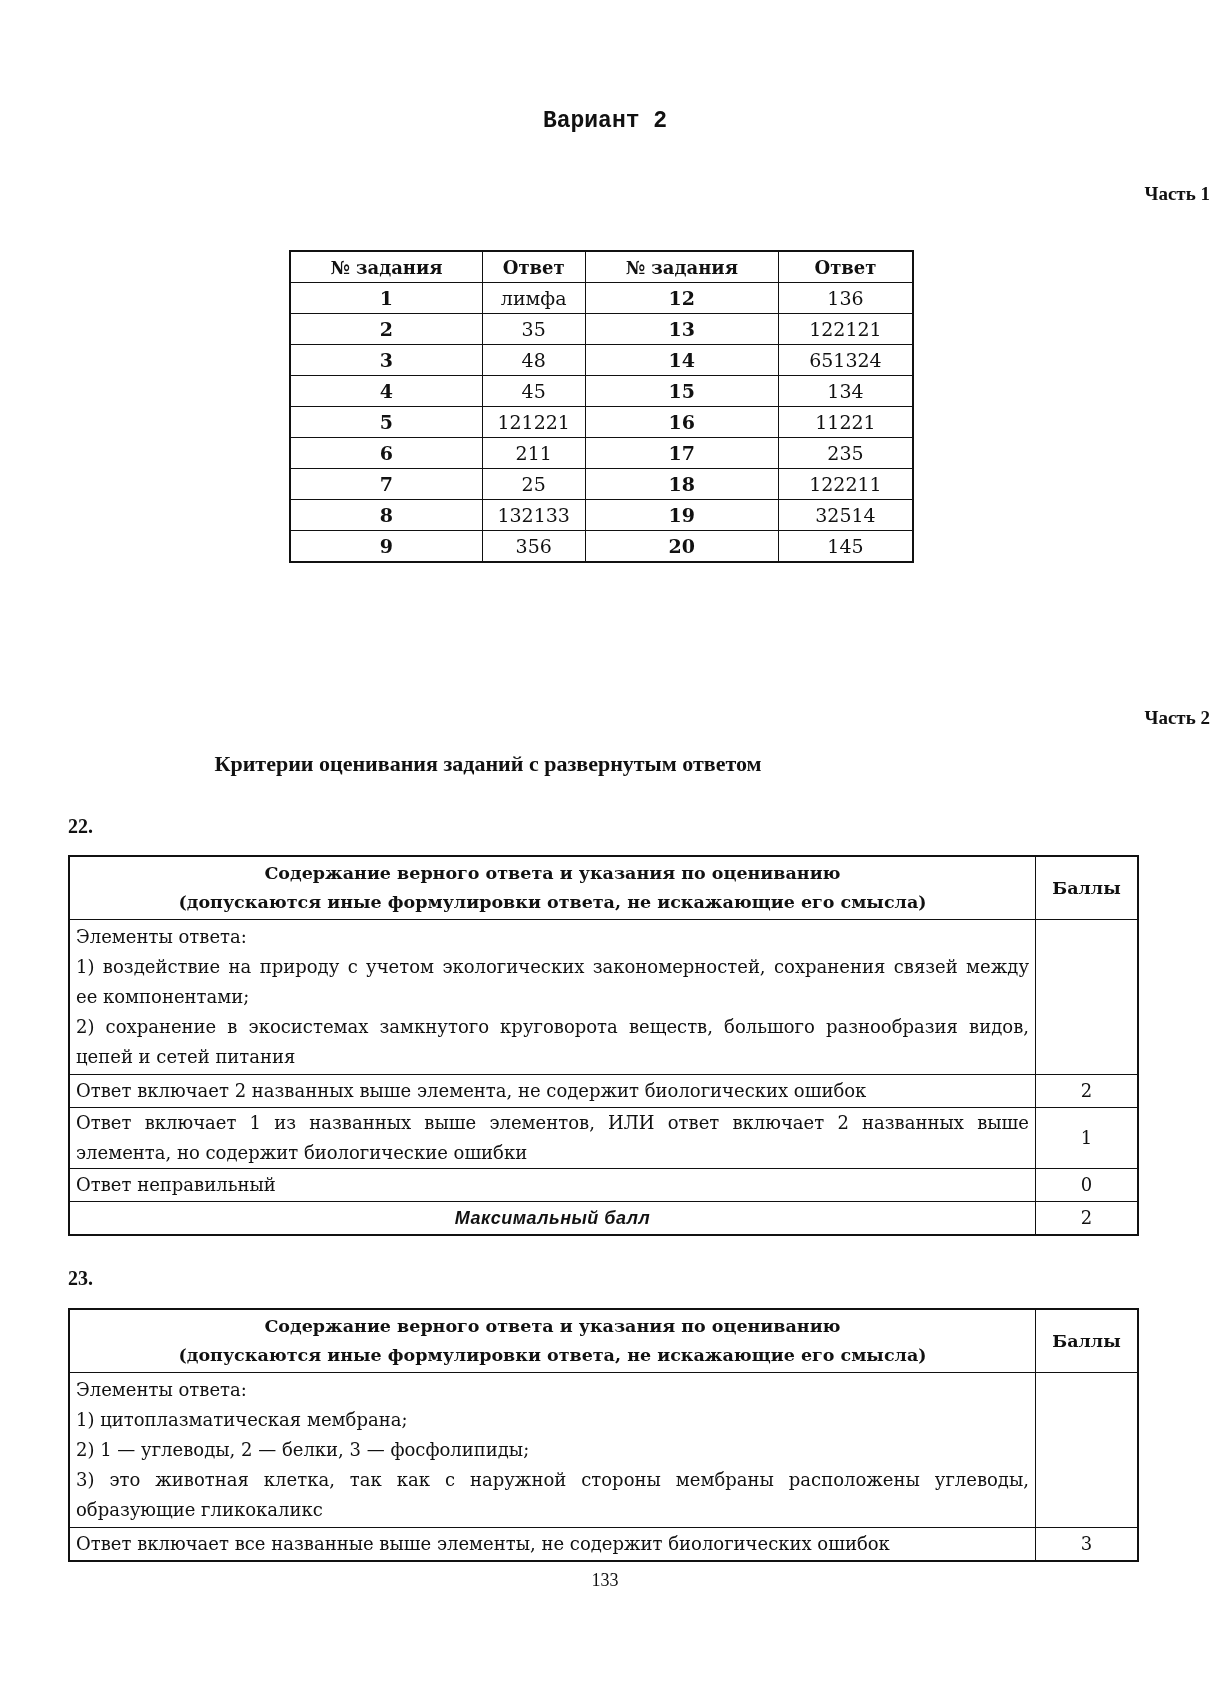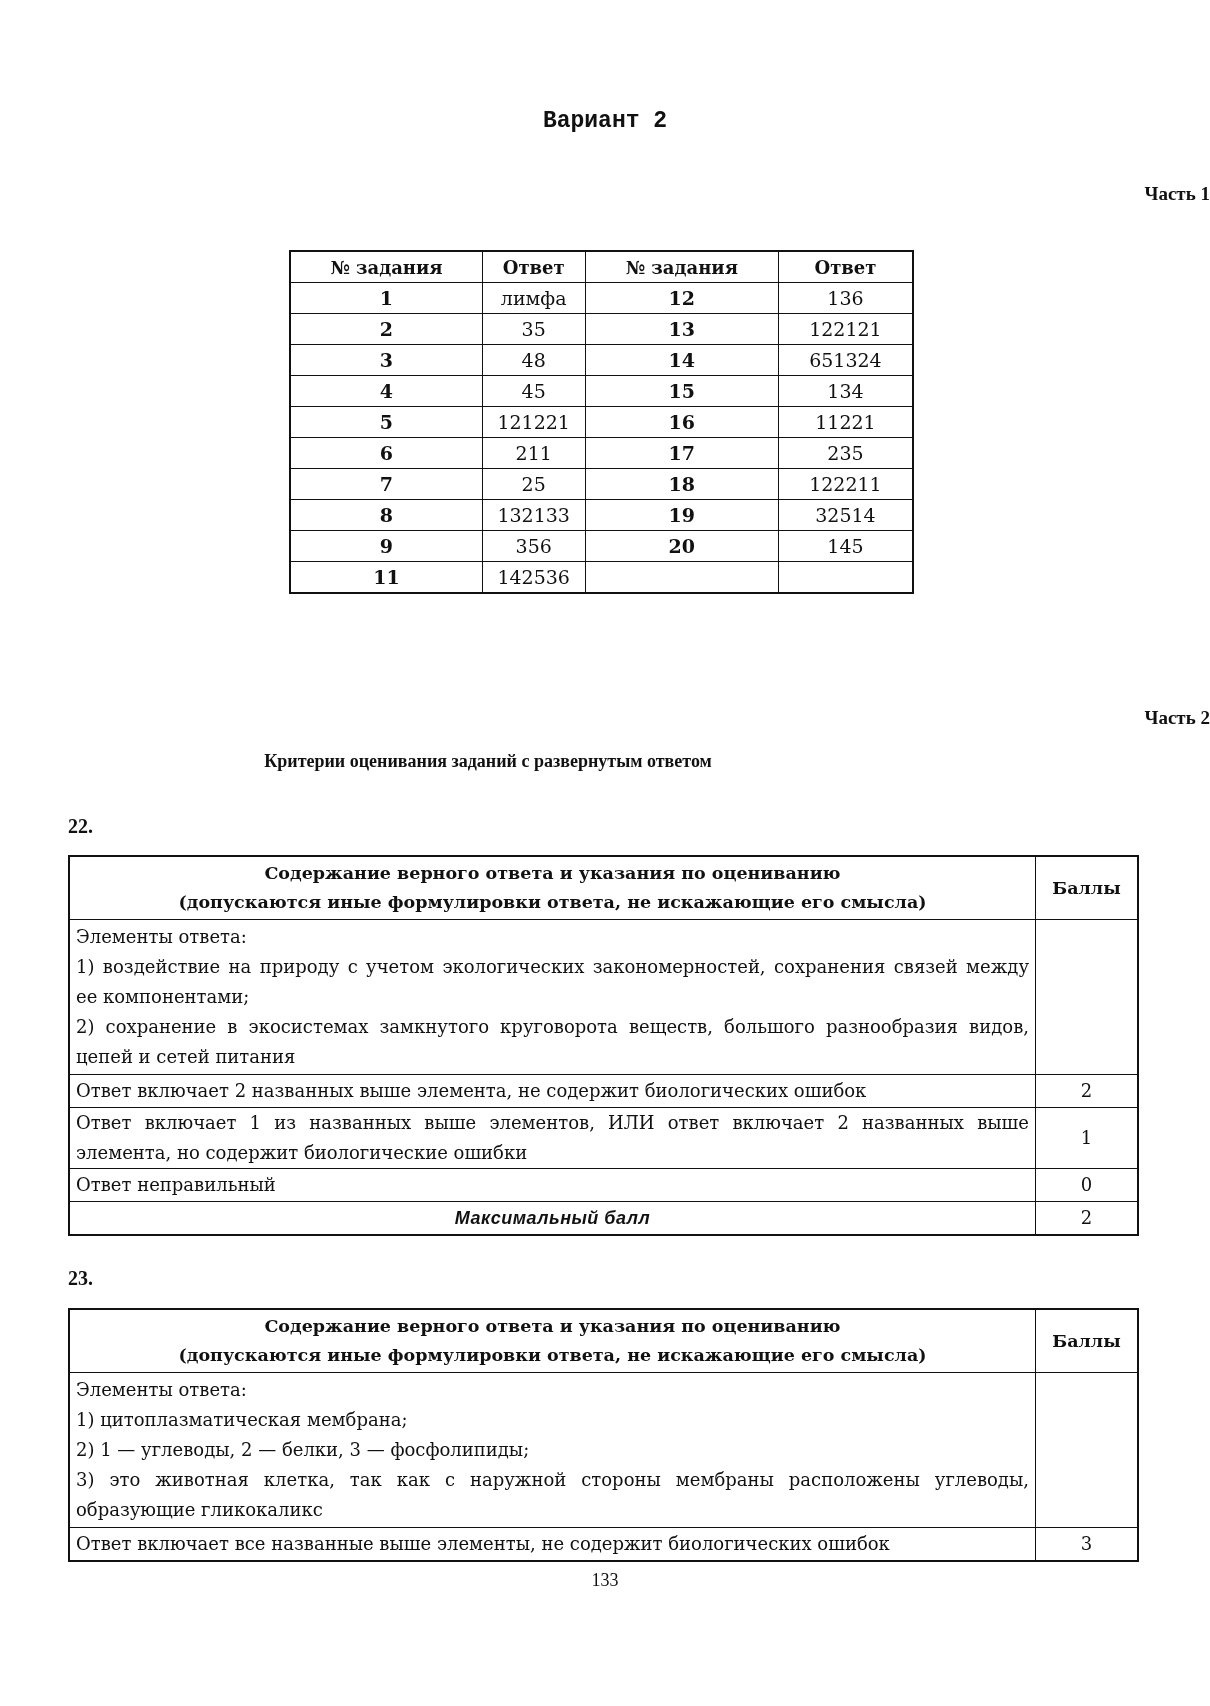--- a/index.html
+++ b/index.html
@@ -3,21 +3,21 @@
 <meta charset="utf-8">
 <style>
   html, body { margin: 0; padding: 0; background: #ffffff; }
   body { width: 1210px; height: 1706px; position: relative; overflow: hidden;
          font-family: "DejaVu Serif", "Liberation Serif", serif; color: #111; }
   .abs { position: absolute; }
   .title { left: 0; width: 1210px; top: 108px; text-align: center;
            font-family: Liberation Mono, monospace; font-weight: bold; font-size: 23px; }
   .part { left: 0; width: 1210px; text-align: right; font-weight: bold; font-size: 19px;
           font-family: "Liberation Serif", "DejaVu Serif", serif; }
-  .subhead { left: 0; width: 976px; text-align: center; font-weight: bold; font-size: 18px;
+  .subhead { left: 0; width: 976px; text-align: center; font-weight: bold; font-size: 22px;
              font-family: "Liberation Serif", "DejaVu Serif", serif; }
   .qnum { left: 68px; font-weight: bold; font-size: 20px; font-family: "Liberation Serif", "DejaVu Serif", serif; }
 
   table { border-collapse: collapse; }
   .t1 { position: absolute; left: 289px; top: 250px; width: 625px;
         border: 2px solid #111; font-family: "DejaVu Serif", serif; font-size: 19px; }
   .t1 td, .t1 th { border: 1.5px solid #111; height: 30px; padding: 0; text-align: center; }
   .t1 th { font-weight: bold; font-size: 18px; }
   .t1 td.num { font-weight: bold; }
   .t1 col.c1 { width: 193px; } .t1 col.c2 { width: 103px; }
@@ -104,26 +104,20 @@
         <td>132133</td>
         <td class="num">19</td>
         <td>32514</td>
       </tr>
       <tr>
         <td class="num">9</td>
         <td>356</td>
         <td class="num">20</td>
         <td>145</td>
       </tr>
-      <tr>
-        <td class="num">11</td>
-        <td>142536</td>
-        <td class="num"></td>
-        <td></td>
-      </tr>
     </tbody>
 </table>
 
 <div class="abs part" style="top:707px">Часть 2</div>
 <div class="abs subhead" style="top:751px">Критерии оценивания заданий с развернутым ответом</div>
 
 <div class="abs qnum" style="top:815px">22.</div>
 <table class="crit" style="top:855px">
   <tbody>
       <tr>

